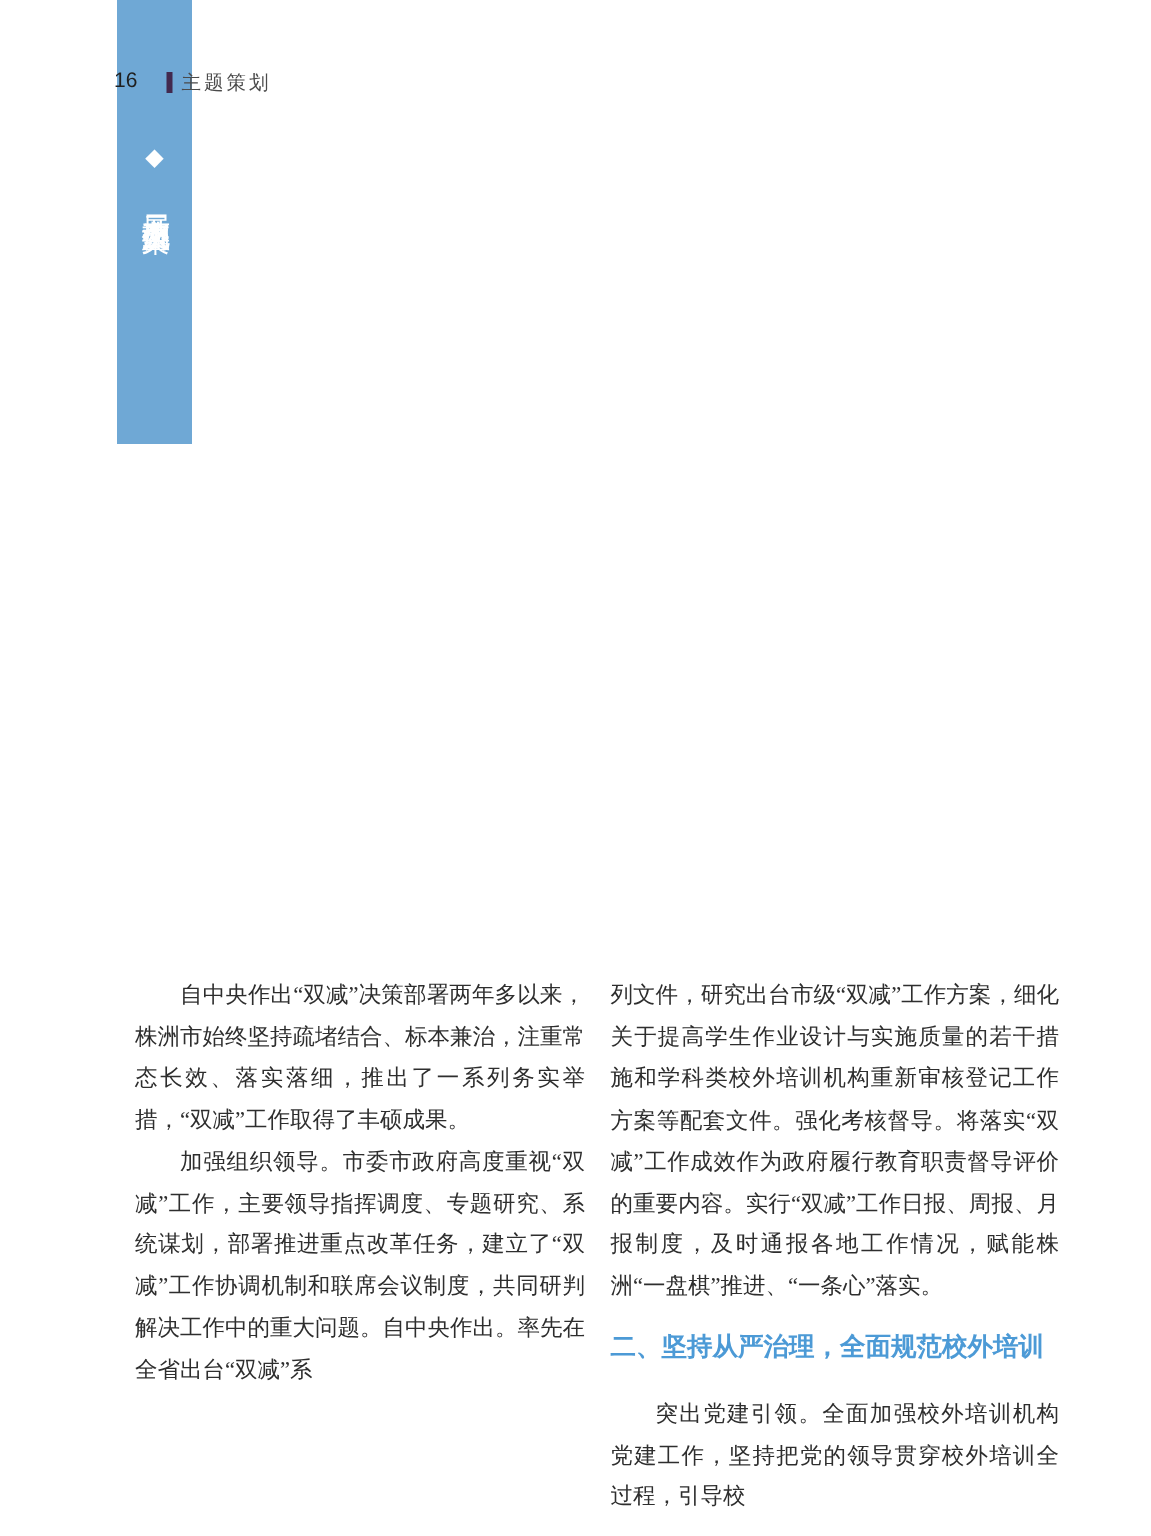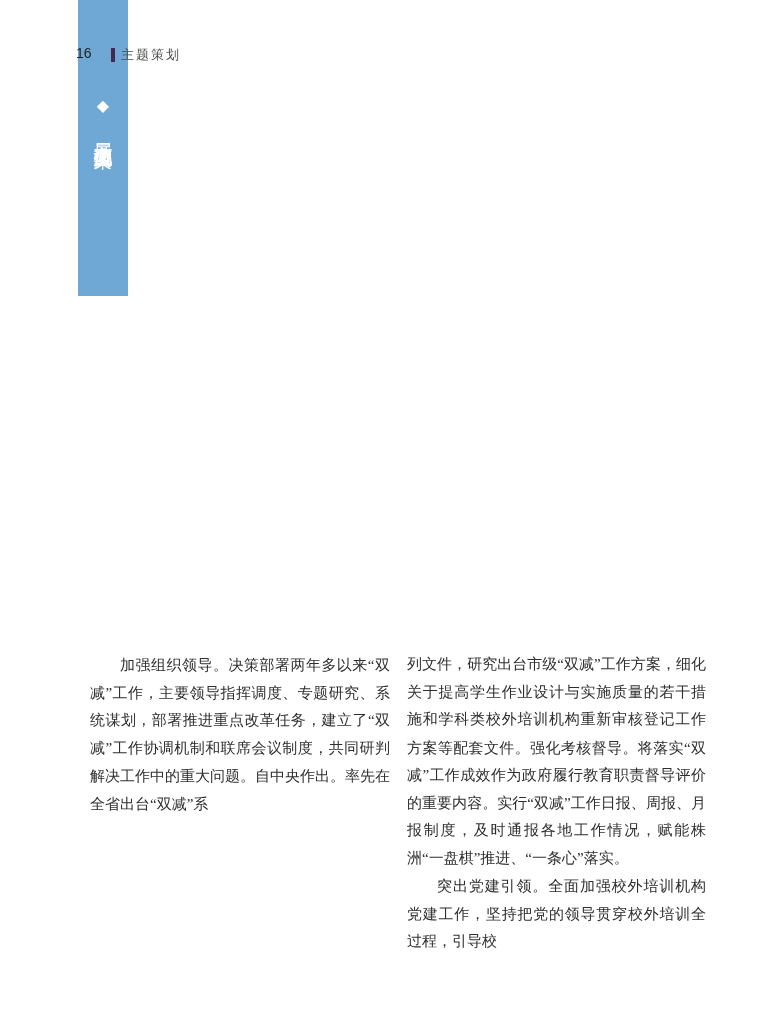--- a/index.html
+++ b/index.html
@@ -107,21 +107,23 @@
     <span class="section-label">主题策划</span>
   </div>
 
   <div class="sidebar">
     <span class="diamond">◆</span>
     <span class="vtext">展示交流典型案例</span>
   </div>
 
 
   <div class="col col-left">
-    <p class="body indent"><span class="lead">加强组织领导。</span><span>决策部署两年多以来“双减”工作，主要领导指挥调度、专题研究、系统谋划，部署推进重点改革任务，建立了“双减”工作协调机制和联席会议制度，共同研判解决工作中的重大问题。</span><span class="lead">自中央作出。</span><span>率先在全省出台“双减”系</span></p>
+    <p class="body indent">自中央作出“双减”决策部署两年多以来，株洲市始终坚持疏堵结合、标本兼治，注重常态长效、落实落细，推出了一系列务实举措，“双减”工作取得了丰硕成果。</p>
+    <p class="body indent"><span class="lead">加强组织领导。</span><span>市委市政府高度重视“双减”工作，主要领导指挥调度、专题研究、系统谋划，部署推进重点改革任务，建立了“双减”工作协调机制和联席会议制度，共同研判解决工作中的重大问题。</span><span class="lead">自中央作出。</span><span>率先在全省出台“双减”系</span></p>
   </div>
 
   <div class="col col-right">
     <p class="body"><span>列文件，研究出台市级“双减”工作方案，细化关于提高学生作业设计与实施质量的若干措施和学科类校外培训机构重新审核登记工作方案等配套文件。</span><span class="lead">强化考核督导。</span><span>将落实“双减”工作成效作为政府履行教育职责督导评价的重要内容。实行“双减”工作日报、周报、月报制度，及时通报各地工作情况，赋能株洲“一盘棋”推进、“一条心”落实。</span></p>
+    <h2 class="heading">二、坚持从严治理，全面规范校外培训</h2>
     <p class="body indent"><span class="lead">突出党建引领。</span><span>全面加强校外培训机构党建工作，坚持把党的领导贯穿校外培训全过程，引导校</span></p>
   </div>
 
 </div>
 
 </body></html>

